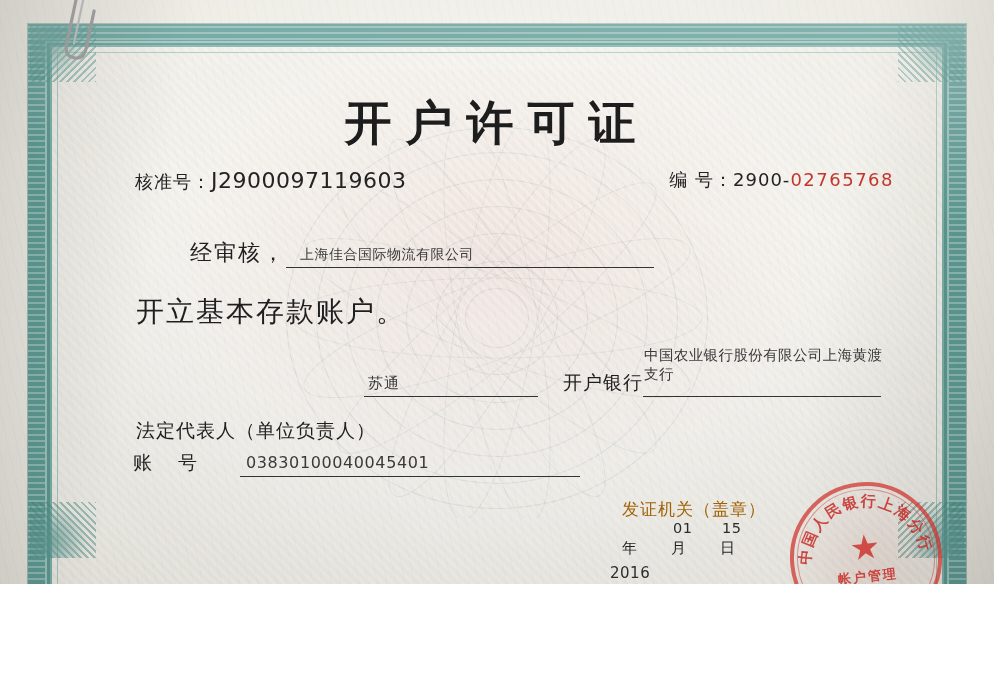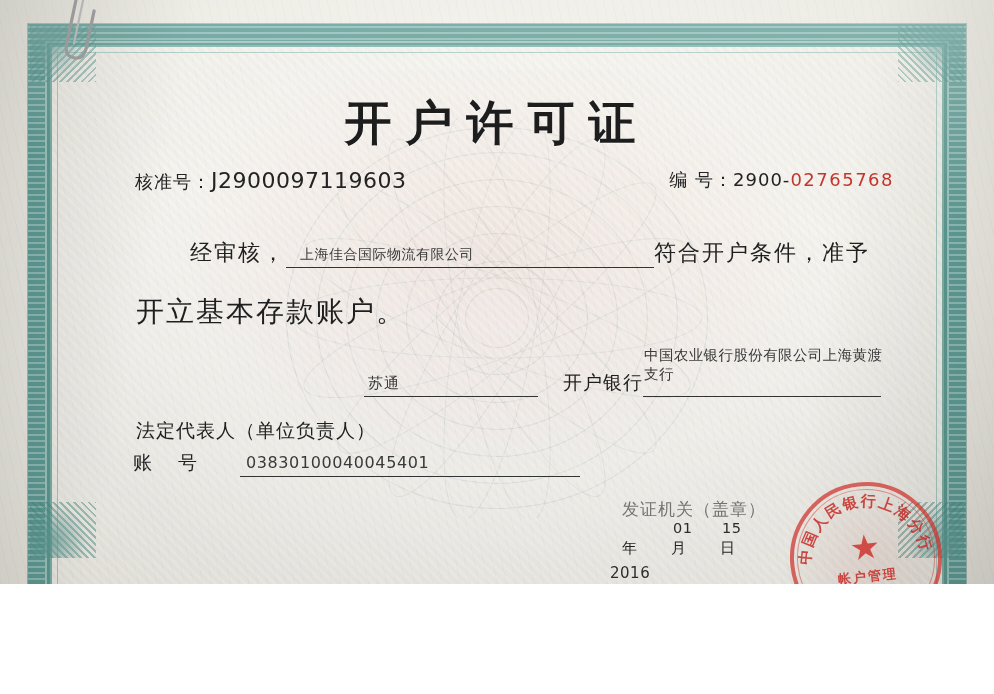--- a/index.html
+++ b/index.html
@@ -304,21 +304,21 @@
     letter-spacing: 0.6px;
     color: #3a3a3a;
   }
 
   .issuer {
     position: absolute;
     left: 622px;
     top: 498px;
     font-size: 17px;
     letter-spacing: 1px;
-    color: #737373;
+    color: #a16207;
     white-space: nowrap;
   }
   .datebar {
     position: absolute;
     left: 610px;
     top: 520px;
     width: 200px;
     height: 40px;
     font-size: 14px;
     color: #1f1f1f;
@@ -456,21 +456,21 @@
 
     <div class="row-approval">
       <span>核准号：</span><span class="val">J2900097119603</span>
     </div>
 
     <div class="row-serial">
       <span>编 号：2900-</span><span class="red">02765768</span>
     </div>
 
     <div class="para1">
-      <span>经审核，</span><span class="blank-name"><span class="filled">上海佳合国际物流有限公司</span></span><span>符合开户条件，准予</span>
+      <span>经审核，</span><span class="blank-name"><span class="filled">上海佳合国际物流有限公司</span></span>
     </div>
 
     <div class="para2">开立基本存款账户。</div>
 
     <div class="rep-label">法定代表人（单位负责人）</div>
     <div class="rep-line">
       <span class="filled">苏通</span>
     </div>
 
     <div class="bank-label">开户银行</div>

